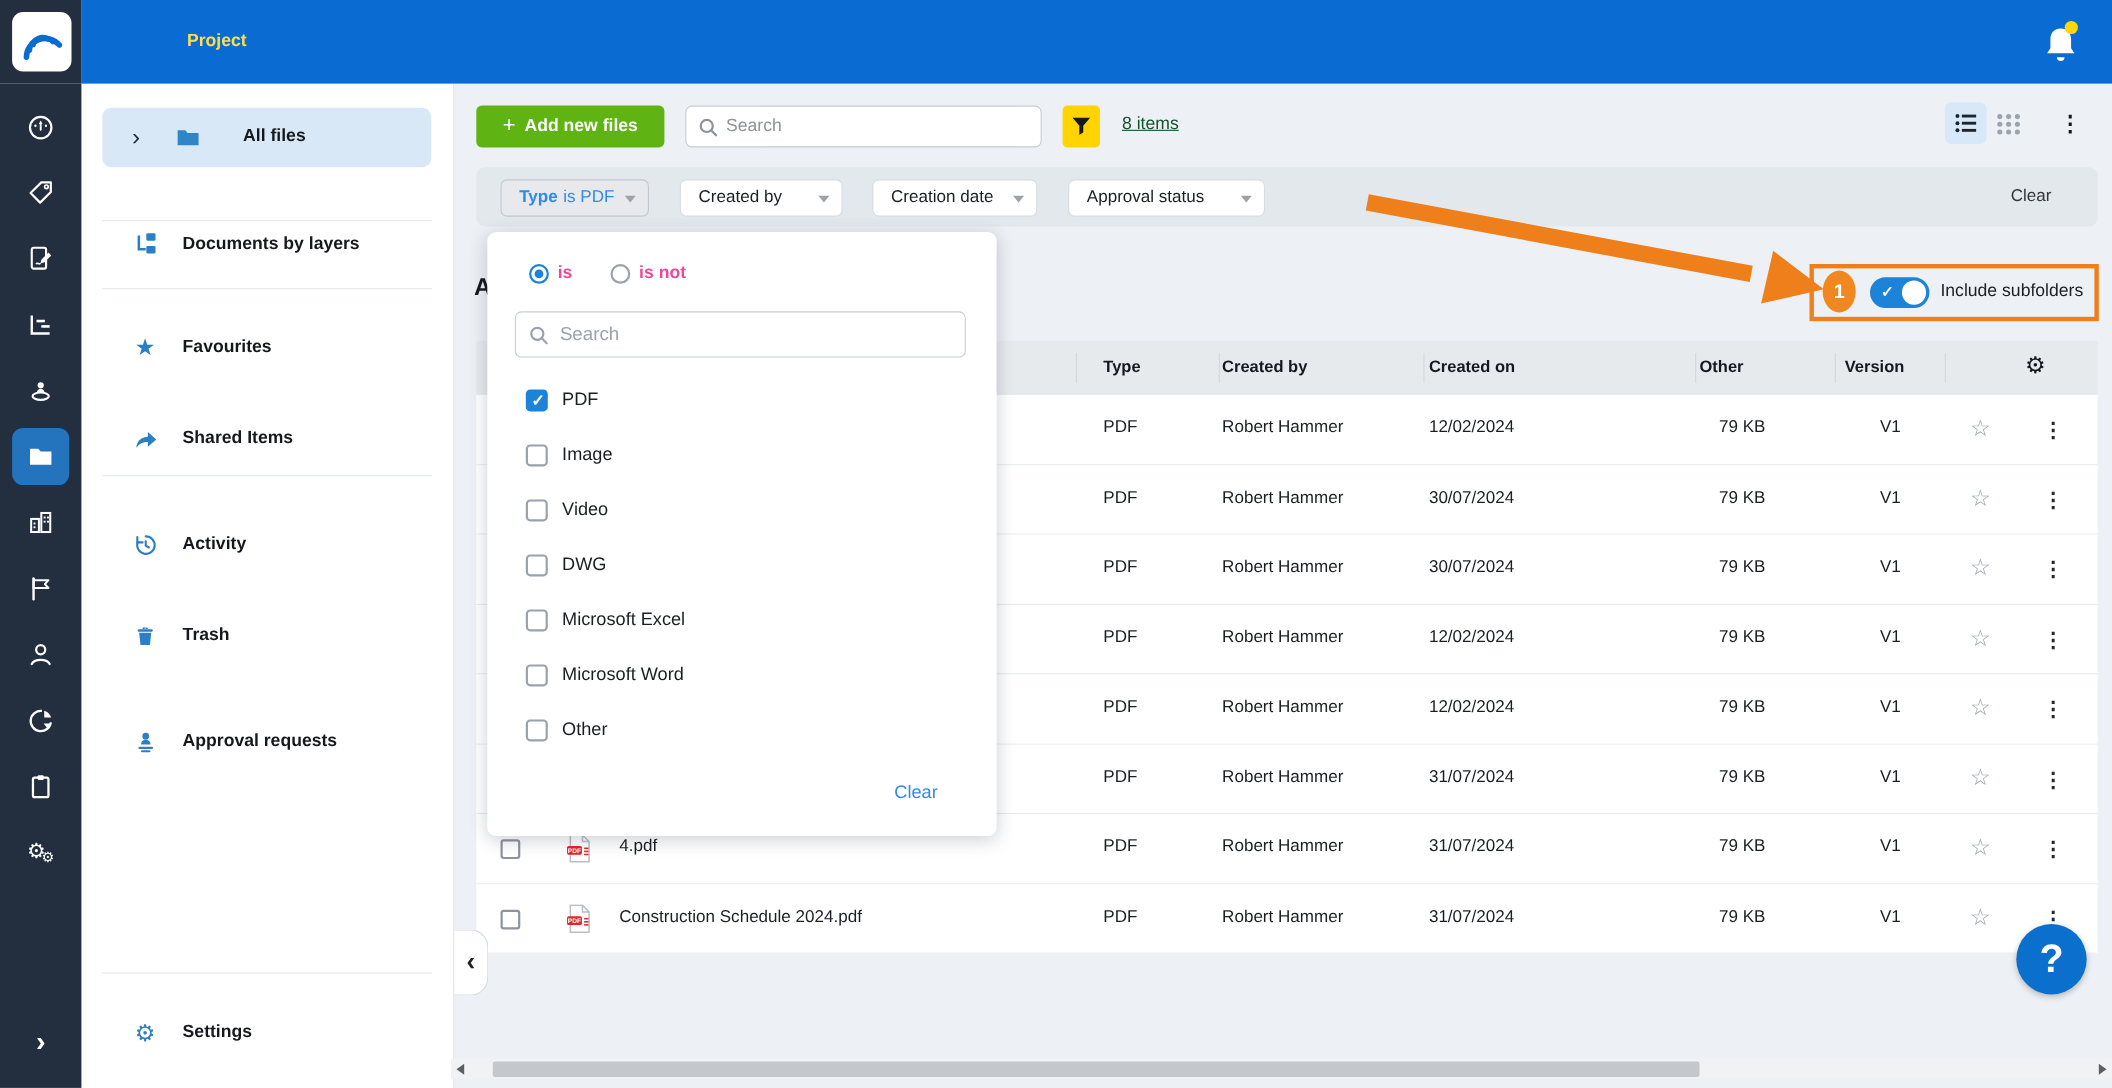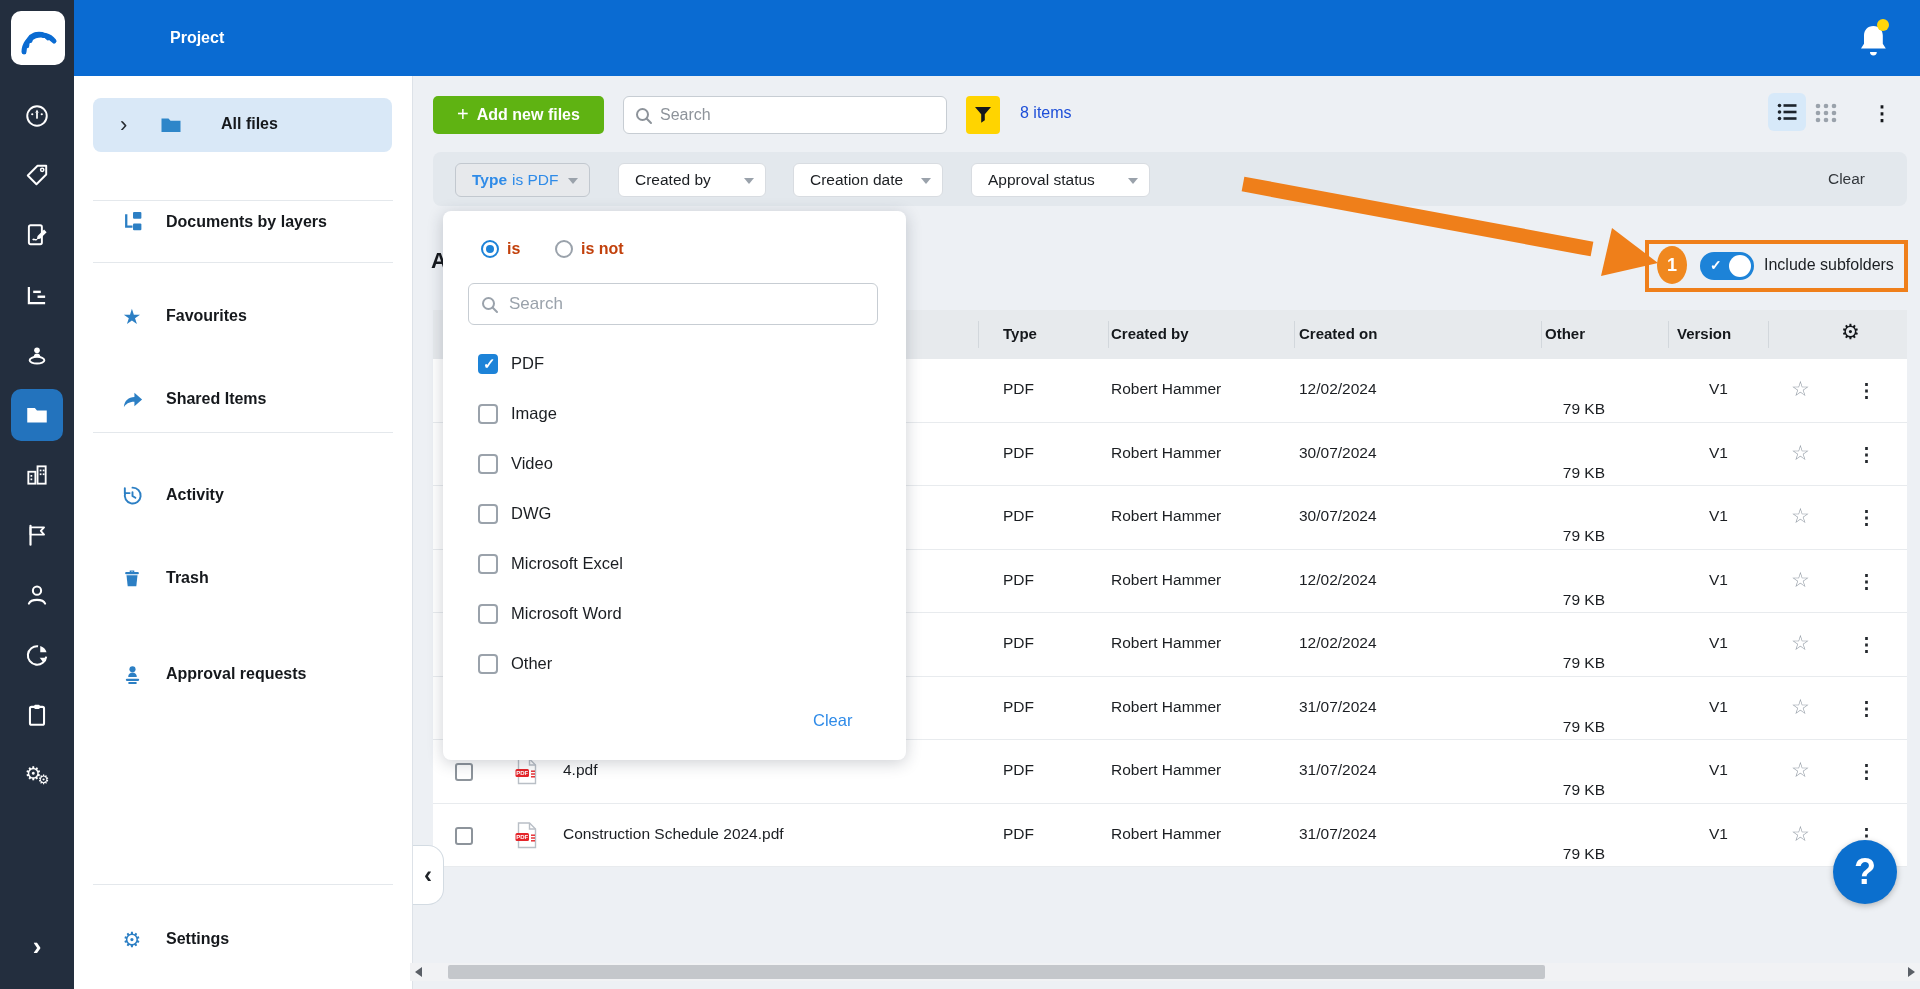--- a/index.html
+++ b/index.html
@@ -4,21 +4,21 @@
 <style>
   * { margin:0; padding:0; box-sizing:border-box; }
   html,body { width:1920px; height:989px; }
   body { font-family:"Liberation Sans", sans-serif; background:#edf0f4; overflow:hidden; }
   #app { position:relative; width:1920px; height:989px; }
 
   
   .topbar { position:absolute; left:74px; top:0; width:1846px; height:76px; background:#0a6bd2; z-index:5; }
   .logo-cell { position:absolute; left:0; top:0; width:74px; height:76px; background:#232e3e; z-index:6; }
   .logo-tile { position:absolute; left:11px; top:11px; width:54px; height:54px; background:#ffffff; border-radius:10px; display:flex; align-items:center; justify-content:center; }
-  .project-label { position:absolute; left:96px; top:0; height:76px; display:flex; align-items:center; color:#ffffff; font-size:16px; font-weight:700; }
+  .project-label { position:absolute; left:96px; top:0; height:76px; display:flex; align-items:center; color:#fde047; font-size:16px; font-weight:700; }
   .project-select { position:absolute; left:171px; top:20px; width:264px; height:38px; background:#17497d; border-radius:4px; color:#fff; font-size:16px; display:flex; align-items:center; padding:0 36px 0 16px; cursor:pointer; }
   .project-caret { position:absolute; right:14px; top:17px; width:0; height:0; border-left:6px solid transparent; border-right:6px solid transparent; border-top:7px solid #fff; }
   .bell-wrap { position:absolute; right:28px; top:16px; width:40px; height:44px; cursor:pointer; }
 
   
   .rail { position:absolute; left:0; top:76px; width:74px; height:913px; background:#232e3e; z-index:5; }
   .rail-item { position:absolute; left:0; width:74px; height:52px; display:flex; align-items:center; justify-content:center; cursor:pointer; }
   .rail-active-bg { position:absolute; left:11px; top:313px; width:52px; height:52px; background:#2373bd; border-radius:10px; }
   .rail-gears { color:#fff; font-size:19px; line-height:1; }
   .rail-gears .g2 { font-size:13px; margin-left:-4px; vertical-align:-4px; display:inline-block; }
@@ -38,21 +38,21 @@
   
   .main { position:absolute; left:413px; top:76px; width:1507px; height:913px; background:#edf0f4; }
 
   .btn-add { position:absolute; left:433px; top:96px; width:171px; height:38px; background:#5fb312; border:none; border-radius:5px; color:#fff; font-size:16px; font-weight:700; font-family:"Liberation Sans",sans-serif; cursor:pointer; display:flex; align-items:center; justify-content:center; gap:8px; }
   .btn-add .plus { font-size:20px; font-weight:400; margin-top:-2px; }
   .search-box { position:absolute; left:623px; top:96px; width:324px; height:38px; background:#fff; border:1px solid #c7cdd3; border-radius:6px; }
   .search-box svg { position:absolute; left:11px; top:10px; }
   .search-box input { position:absolute; left:36px; top:1px; width:280px; height:34px; border:none; outline:none; font-size:16px; color:#3c4249; font-family:"Liberation Sans",sans-serif; background:transparent; }
   .search-box input::placeholder { color:#8d939a; }
   .btn-filter { position:absolute; left:966px; top:96px; width:34px; height:38px; background:#ffd400; border:none; border-radius:4px; cursor:pointer; display:flex; align-items:center; justify-content:center; }
-  .items-count { position:absolute; left:1020px; top:104px; font-size:16px; color:#1d4ed8; }
+  .items-count { position:absolute; left:1020px; top:104px; font-size:16px; color:#14532d;text-decoration:underline; }
   .view-list { position:absolute; left:1768px; top:93px; width:38px; height:38px; background:#d7e9f9; border-radius:6px; display:flex; align-items:center; justify-content:center; cursor:pointer; }
   .view-grid { position:absolute; left:1812px; top:99px; width:28px; height:28px; display:flex; align-items:center; justify-content:center; cursor:pointer; }
   .top-kebab { position:absolute; left:1872px; top:99px; width:20px; height:28px; text-align:center; font-size:20px; font-weight:700; color:#15181c; cursor:pointer; line-height:28px; }
 
   
   .filterbar { position:absolute; left:433px; top:152px; width:1474px; height:54px; background:#e3e8ed; border-radius:8px; }
   .chip { position:absolute; top:11px; height:34px; border-radius:6px; display:flex; align-items:center; padding:0 30px 0 16px; font-size:15.5px; cursor:pointer; }
   .chip .caret { position:absolute; right:11px; top:14px; width:0; height:0; border-left:5px solid transparent; border-right:5px solid transparent; border-top:6px solid #9aa2ab; }
   .chip-active { left:22px; width:135px; background:#e7e9ec; border:1px solid #c2c8cf; color:#2f8be8; }
   .chip-active b { margin-right:5px; }
@@ -83,33 +83,33 @@
   .rows { position:absolute; left:433px; top:359px; width:1474px; z-index:1; }
   .trow { position:relative; width:1474px; height:63.5px; background:#fff; border-bottom:1px solid #e8ebee; }
   .cbox { position:absolute; left:22px; top:23px; width:18px; height:18px; border:2px solid #8d949b; border-radius:3px; background:#fff; cursor:pointer; }
   .thead .cbox { top:15px; }
   .pdf-ic { position:absolute; left:82px; top:18px; }
   .cell { position:absolute; top:21px; font-size:15.5px; color:#1b1e22; white-space:nowrap; }
   .c-name { left:130px; }
   .c-type { left:570px; }
   .c-by { left:678px; }
   .c-on { left:866px; }
-  .c-size { left:1060px; width:112px; text-align:right;margin-top:20px; }
+  .c-size { left:1060px; width:112px; text-align:right; }
   .c-ver { left:1276px; }
   .c-star { position:absolute; left:1358px; top:18px; font-size:21px; color:#9aa2ab; cursor:pointer; }
   .c-kebab { position:absolute; left:1424px; top:20px; font-size:19px; font-weight:700; color:#23272c; cursor:pointer; }
 
   
   .panel { position:absolute; left:443px; top:211px; width:463px; height:549px; background:#fff; border-radius:8px; box-shadow:0 3px 16px rgba(30,40,60,.22); z-index:10; }
   .radio-row { position:absolute; left:0; top:26px; width:463px; height:26px; }
   .radio { position:absolute; top:3px; width:18px; height:18px; border:2px solid #9aa2ab; border-radius:50%; background:#fff; cursor:pointer; }
   .radio.sel { border-color:#1d83d8; }
   .radio.sel::after { content:""; position:absolute; left:3px; top:3px; width:8px; height:8px; border-radius:50%; background:#1d83d8; }
   .r1 { left:38px; } .r2 { left:112px; }
-  .rlbl { position:absolute; top:3px; font-size:16px; font-weight:700; color:#c2410c; }
+  .rlbl { position:absolute; top:3px; font-size:16px; font-weight:700; color:#ec4899; }
   .rl1 { left:64px; } .rl2 { left:138px; }
   .panel-search { position:absolute; left:25px; top:72px; width:410px; height:42px; background:#fff; border:1px solid #c7cdd3; border-radius:6px; }
   .panel-search svg { position:absolute; left:12px; top:12px; }
   .panel-search input { position:absolute; left:40px; top:1px; width:360px; height:38px; border:none; outline:none; font-size:17px; color:#3c4249; font-family:"Liberation Sans",sans-serif; background:transparent; }
   .panel-search input::placeholder { color:#9aa2ab; }
   .opt { position:absolute; left:0; width:463px; height:30px; cursor:pointer; }
   .opt .box { position:absolute; left:35px; top:3px; width:20px; height:20px; border:2px solid #9aa2ab; border-radius:4px; background:#fff; }
   .opt.checked .box { background:#1d83d8; border-color:#1d83d8; }
   .opt.checked .box::after { content:"\2713"; position:absolute; left:3px; top:-1px; color:#fff; font-size:15px; font-weight:700; }
   .opt .olbl { position:absolute; left:68px; top:3px; font-size:16.5px; color:#1b1e22; }

